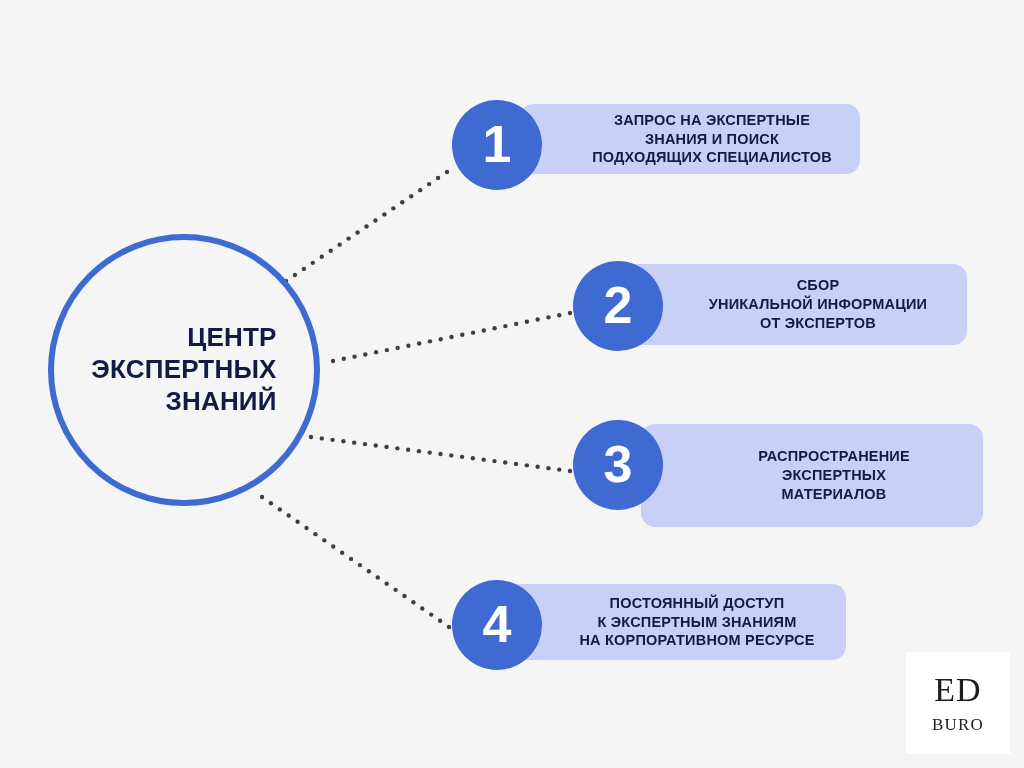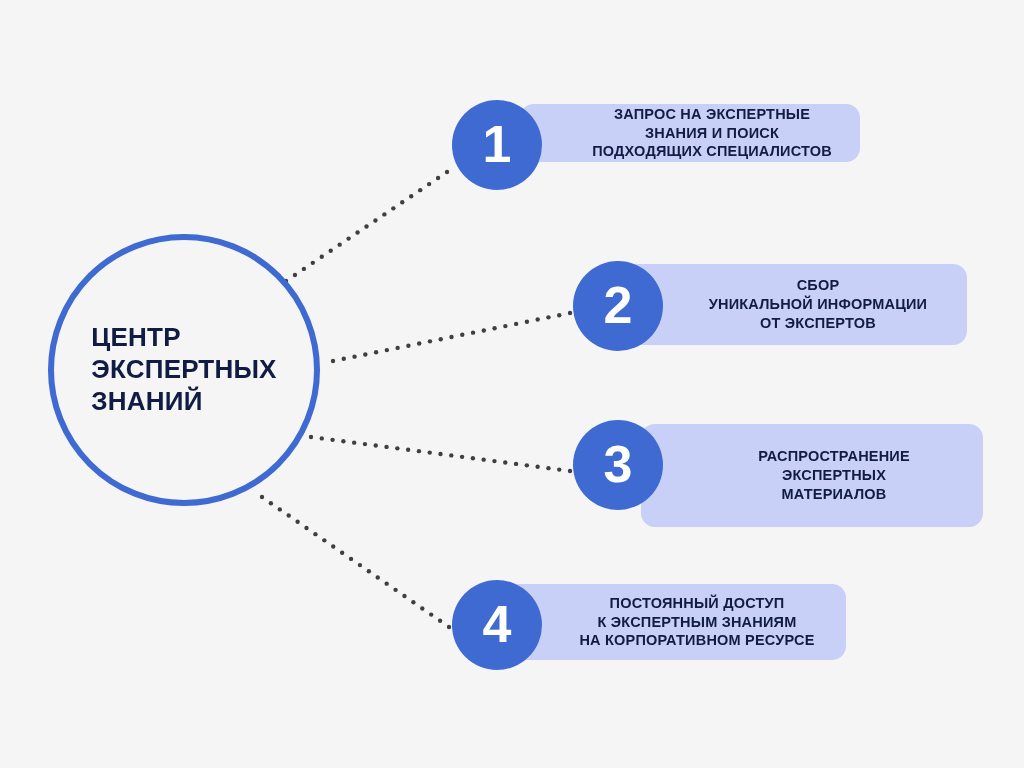--- a/index.html
+++ b/index.html
@@ -43,21 +43,21 @@
     background: #f5f5f5;
     display: flex;
     align-items: center;
     justify-content: center;
   }
   #hub-label {
     color: #111c44;
     font-size: 26px;
     font-weight: bold;
     line-height: 1.22;
-    text-align: left;
+    text-align: right;
     letter-spacing: 0.2px;
     white-space: pre-line;
   }
 
   
   .step {
     position: absolute;
   }
   .step-bar {
     position: absolute;
@@ -93,21 +93,21 @@
   .step-number {
     color: #ffffff;
     font-size: 52px;
     font-weight: bold;
     line-height: 1;
     margin-top: -2px;
   }
 
   
   #step-1 .step-badge { left: 452px; top: 100px; }
-  #step-1 .step-bar   { left: 520px; top: 104px; width: 340px; height: 58px; }
+  #step-1 .step-bar   { left: 520px; top: 104px; width: 340px; height: 70px; }
   
   #step-2 .step-badge { left: 573px; top: 261px; }
   #step-2 .step-bar   { left: 625px; top: 264px; width: 342px; height: 81px; }
   
   #step-3 .step-badge { left: 573px; top: 420px; }
   #step-3 .step-bar   { left: 641px; top: 424px; width: 342px; height: 103px; }
   
   #step-4 .step-badge { left: 452px; top: 580px; }
   #step-4 .step-bar   { left: 504px; top: 584px; width: 342px; height: 76px; }
 
@@ -288,14 +288,18 @@
     <div class="step-bar">
       <div class="step-text">ПОСТОЯННЫЙ ДОСТУП
 К ЭКСПЕРТНЫМ ЗНАНИЯМ
 НА КОРПОРАТИВНОМ РЕСУРСЕ</div>
     </div>
     <div class="step-badge">
       <div class="step-number">4</div>
     </div>
   </div>
 
+  <div id="logo">
+    <div id="logo-ed">ED</div>
+    <div id="logo-buro">BURO</div>
+  </div>
 
 </div>
 
 </body></html>

